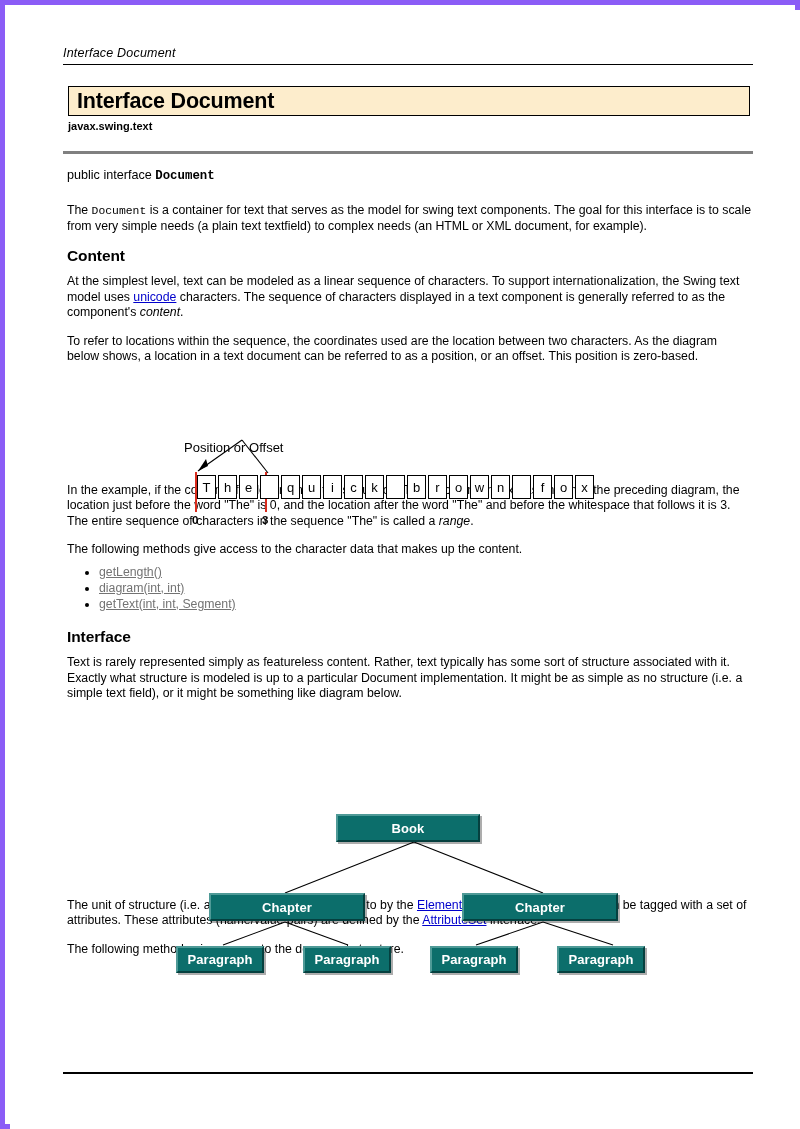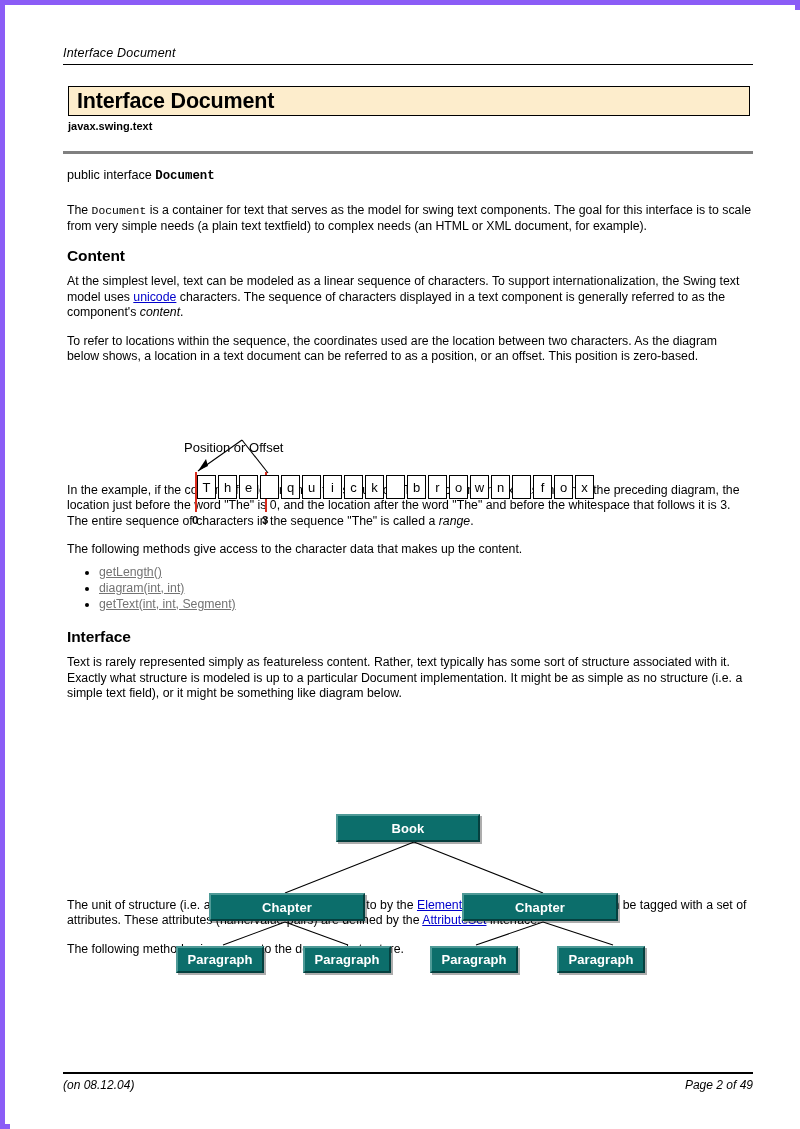--- a/index.html
+++ b/index.html
@@ -330,19 +330,15 @@
       <div class="tree-node" style="left:44px; top:85px; width:156px; height:28px;">Chapter</div>
       <div class="tree-node" style="left:297px; top:85px; width:156px; height:28px;">Chapter</div>
 
       <div class="tree-node" style="left:11px; top:138px; width:88px; height:27px;">Paragraph</div>
       <div class="tree-node" style="left:138px; top:138px; width:88px; height:27px;">Paragraph</div>
       <div class="tree-node" style="left:265px; top:138px; width:88px; height:27px;">Paragraph</div>
       <div class="tree-node" style="left:392px; top:138px; width:88px; height:27px;">Paragraph</div>
     </div>
 
     <div id="footer-rule"></div>
-    <div id="footer">
-      <span>(on 08.12.04)</span>
-      <span>Page 2 of 49</span>
-    </div>
 
   </div>
 </div>
 
 </body></html>

